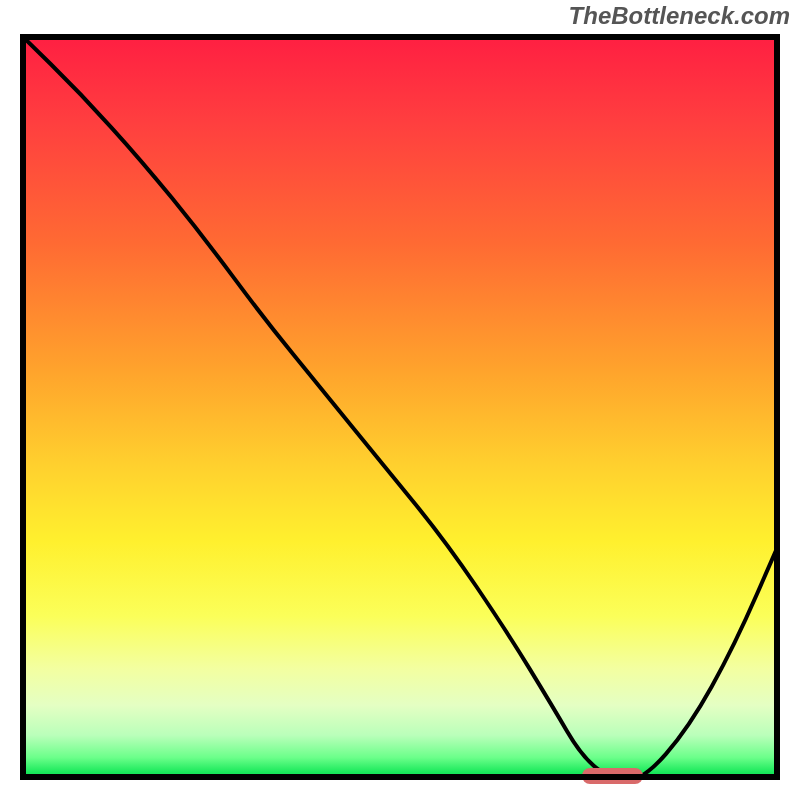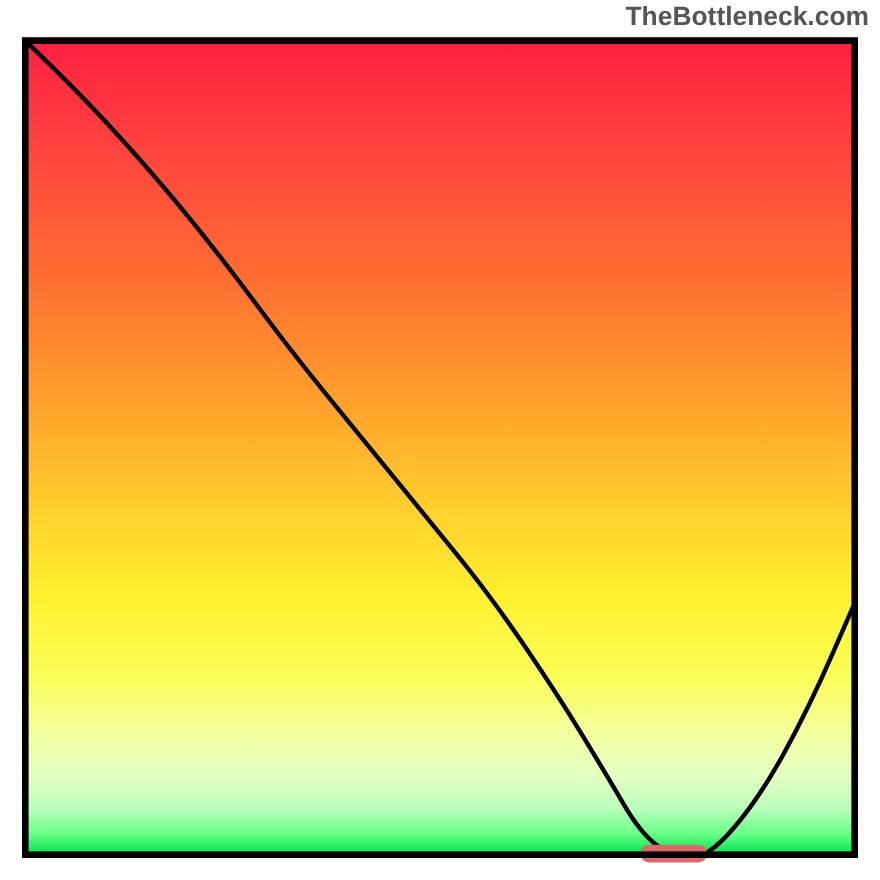--- a/index.html
+++ b/index.html
@@ -7,20 +7,21 @@
     padding: 0;
     width: 800px;
     height: 800px;
     background: #ffffff;
     font-family: Arial, Helvetica, sans-serif;
   }
   .wrapper {
     position: relative;
     width: 800px;
     height: 800px;
+    font-style: italic;
   }
   .watermark {
     position: absolute;
     top: 2px;
     right: 10px;
     font-size: 24px;
     font-weight: bold;
     color: #555555;
     letter-spacing: 0px;
     z-index: 20;

